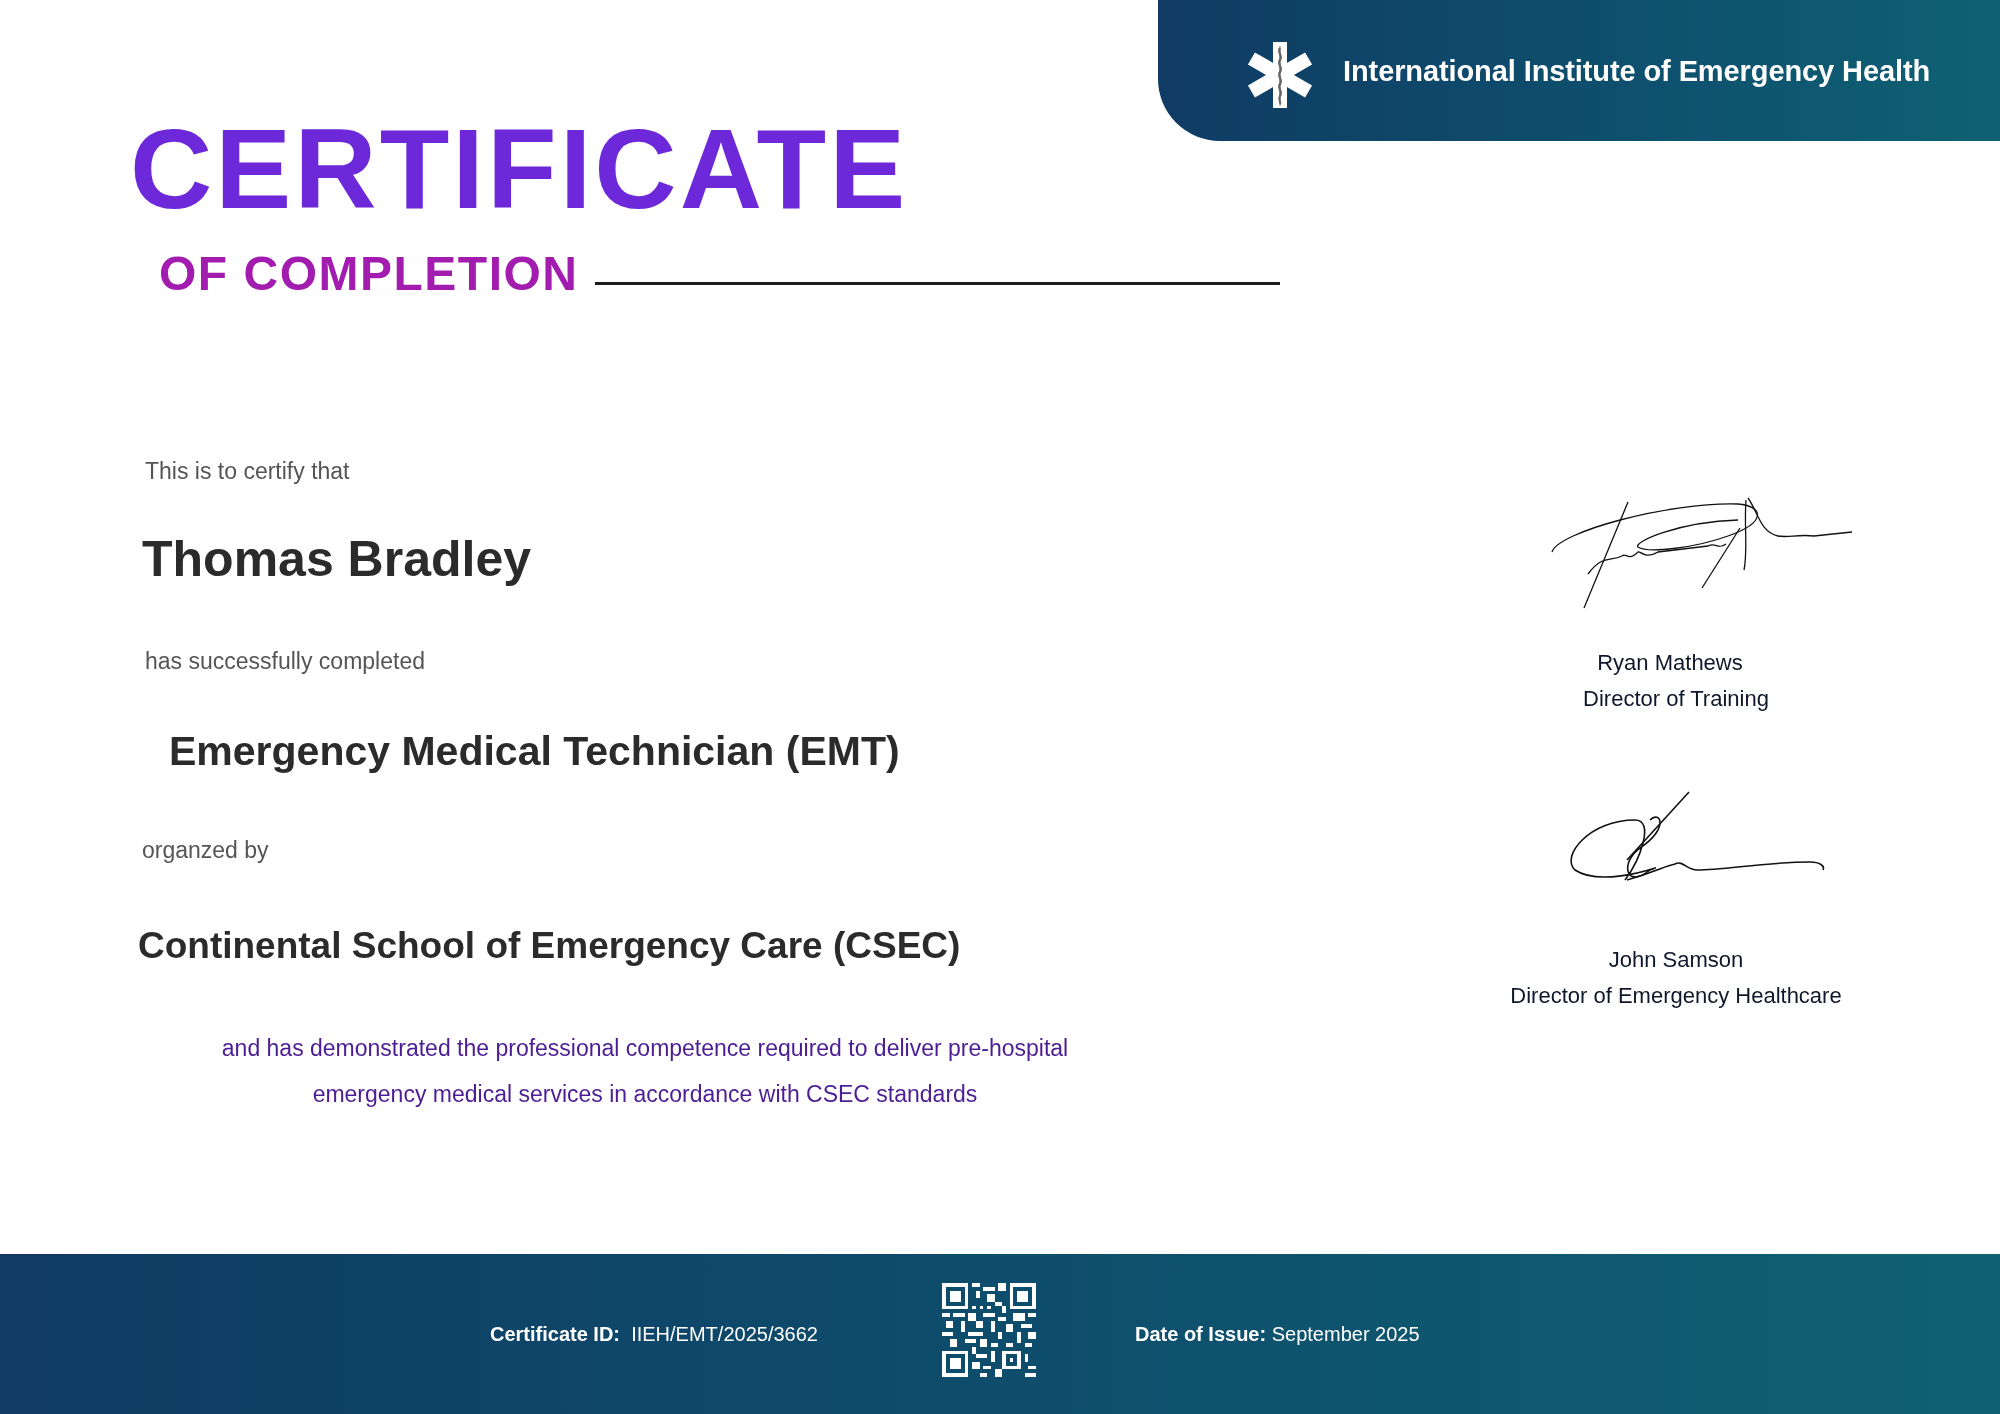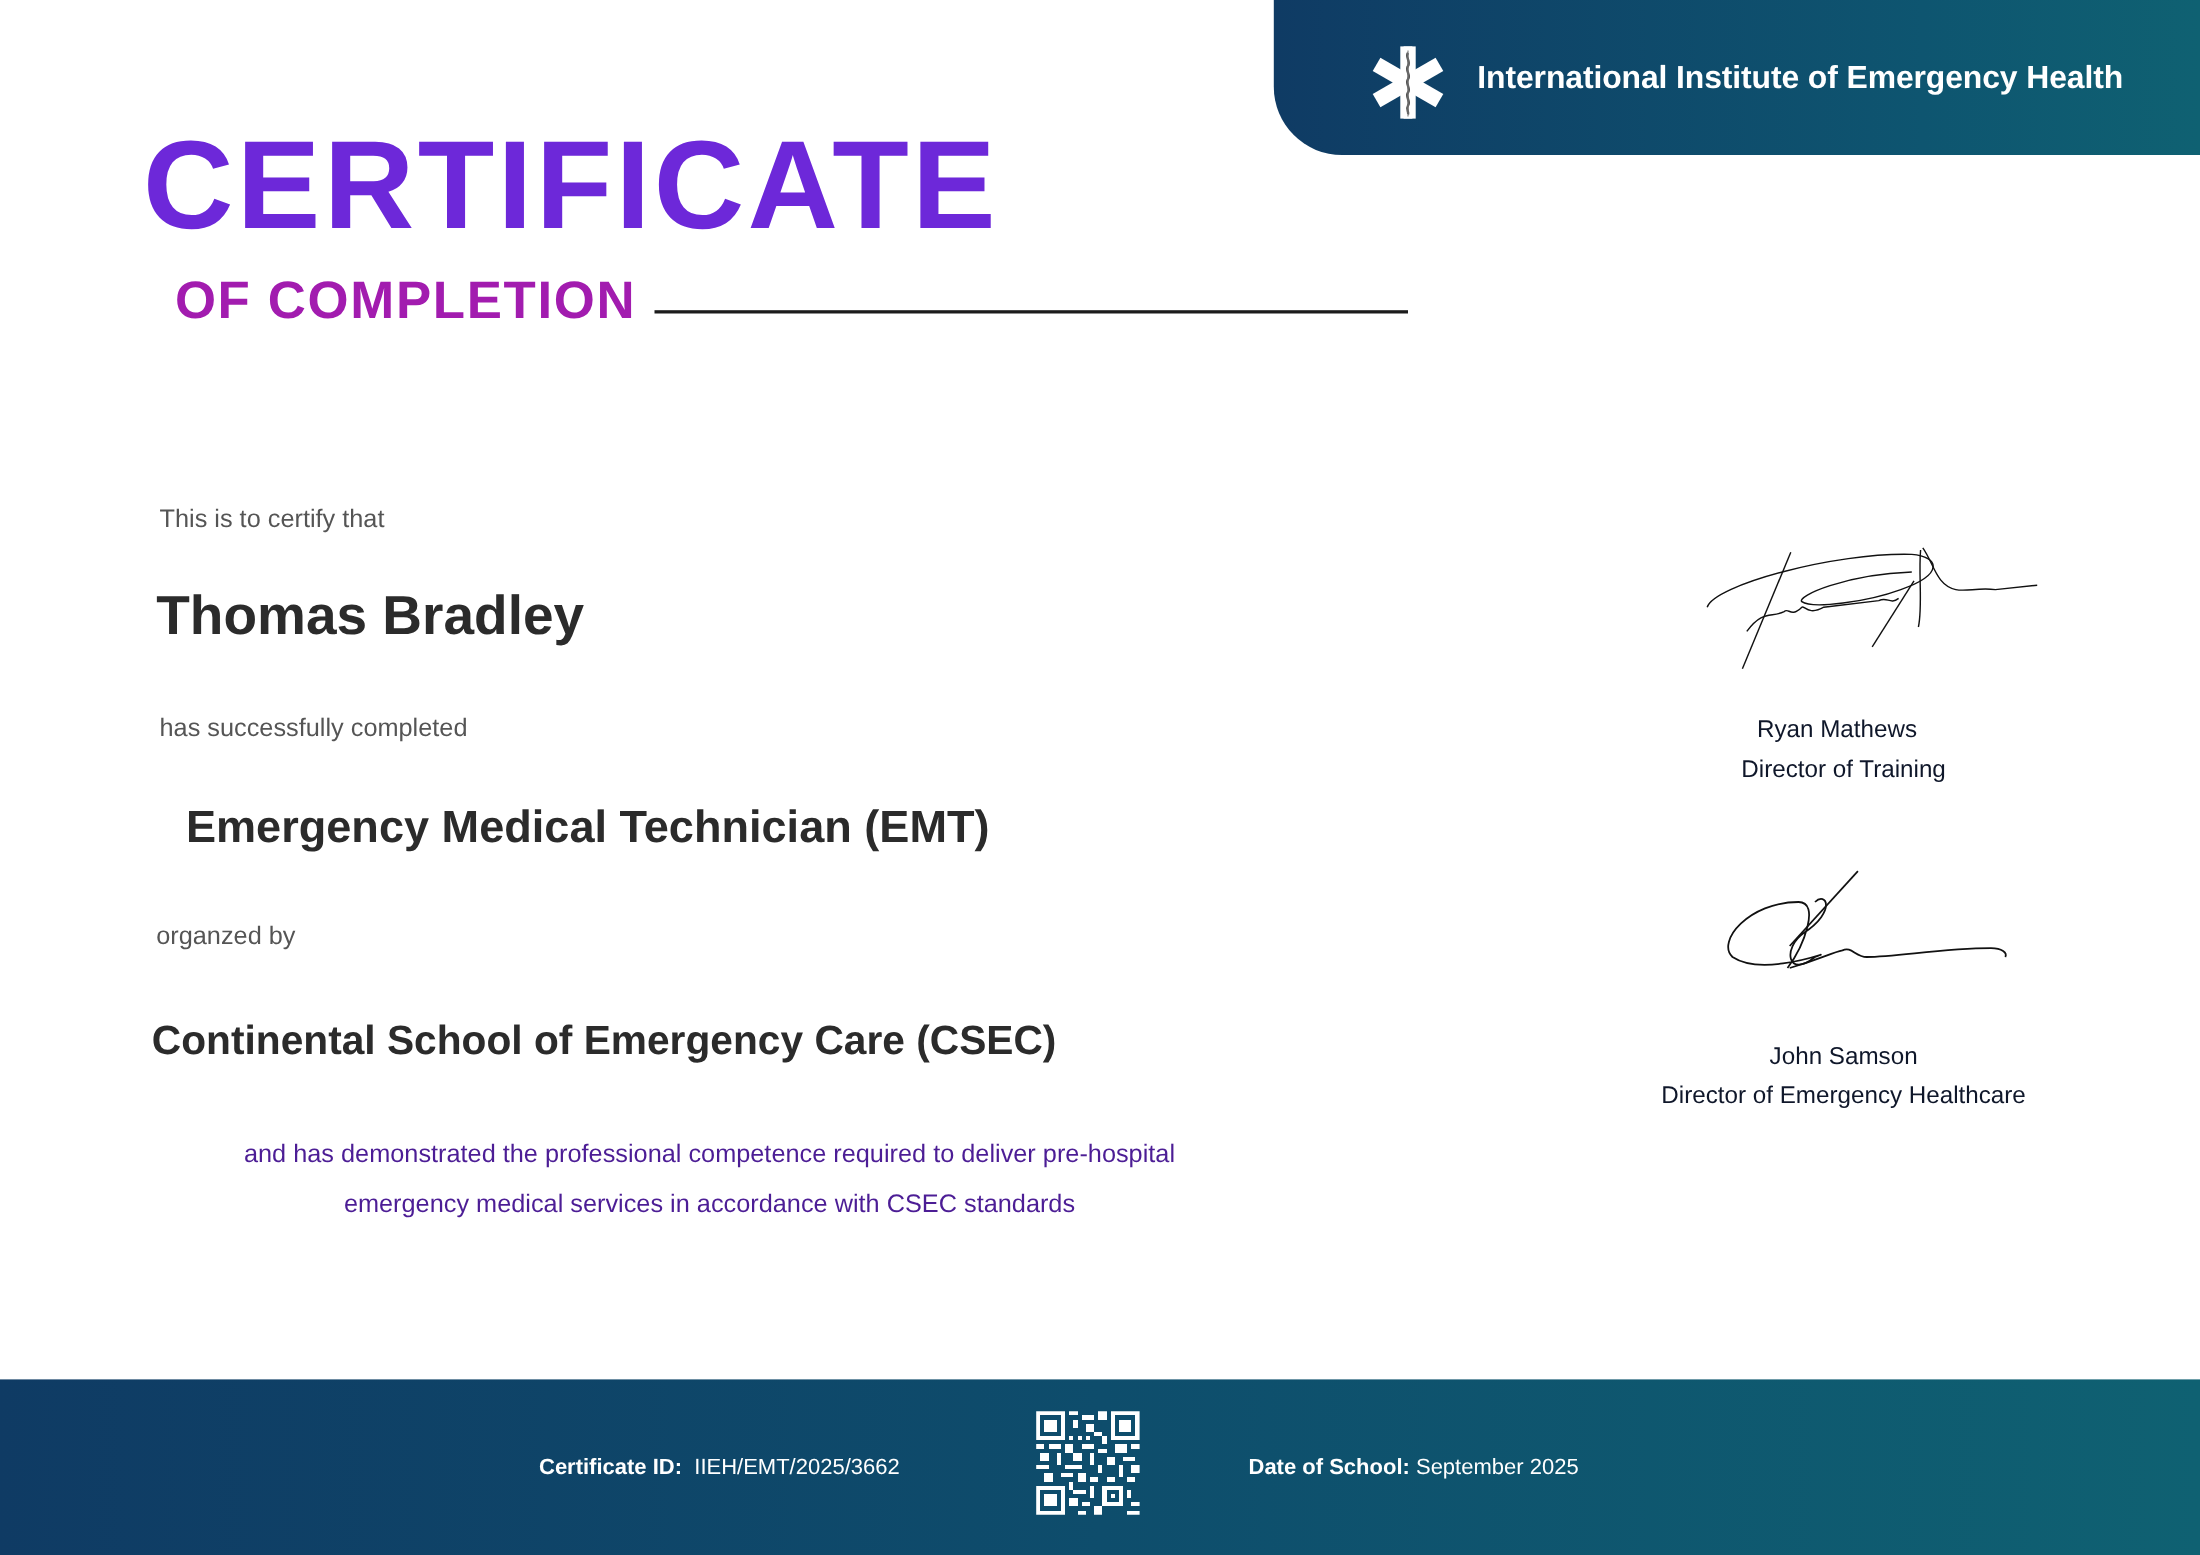--- a/index.html
+++ b/index.html
@@ -157,15 +157,15 @@
       <rect x="11" y="22" width="2" height="1"></rect>
     <rect x="14" y="23" width="2" height="2"></rect>
       <rect x="10" y="24" width="2" height="1"></rect>
       <rect x="23" y="22" width="2" height="1"></rect>
       <rect x="22" y="24" width="3" height="1"></rect>
   </g>
   <rect x="17" y="19" width="3" height="3" fill="#0e4d6c"></rect>
     <rect x="18" y="20" width="1" height="1" fill="#ffffff"></rect>
 </svg>
 <div class="footer-item" style="left:1135px;">
-  <b>Date of School:</b>
+  <b>Date of Issue:</b>
   <span>September 2025</span>
 </div>
 
 </body></html>

